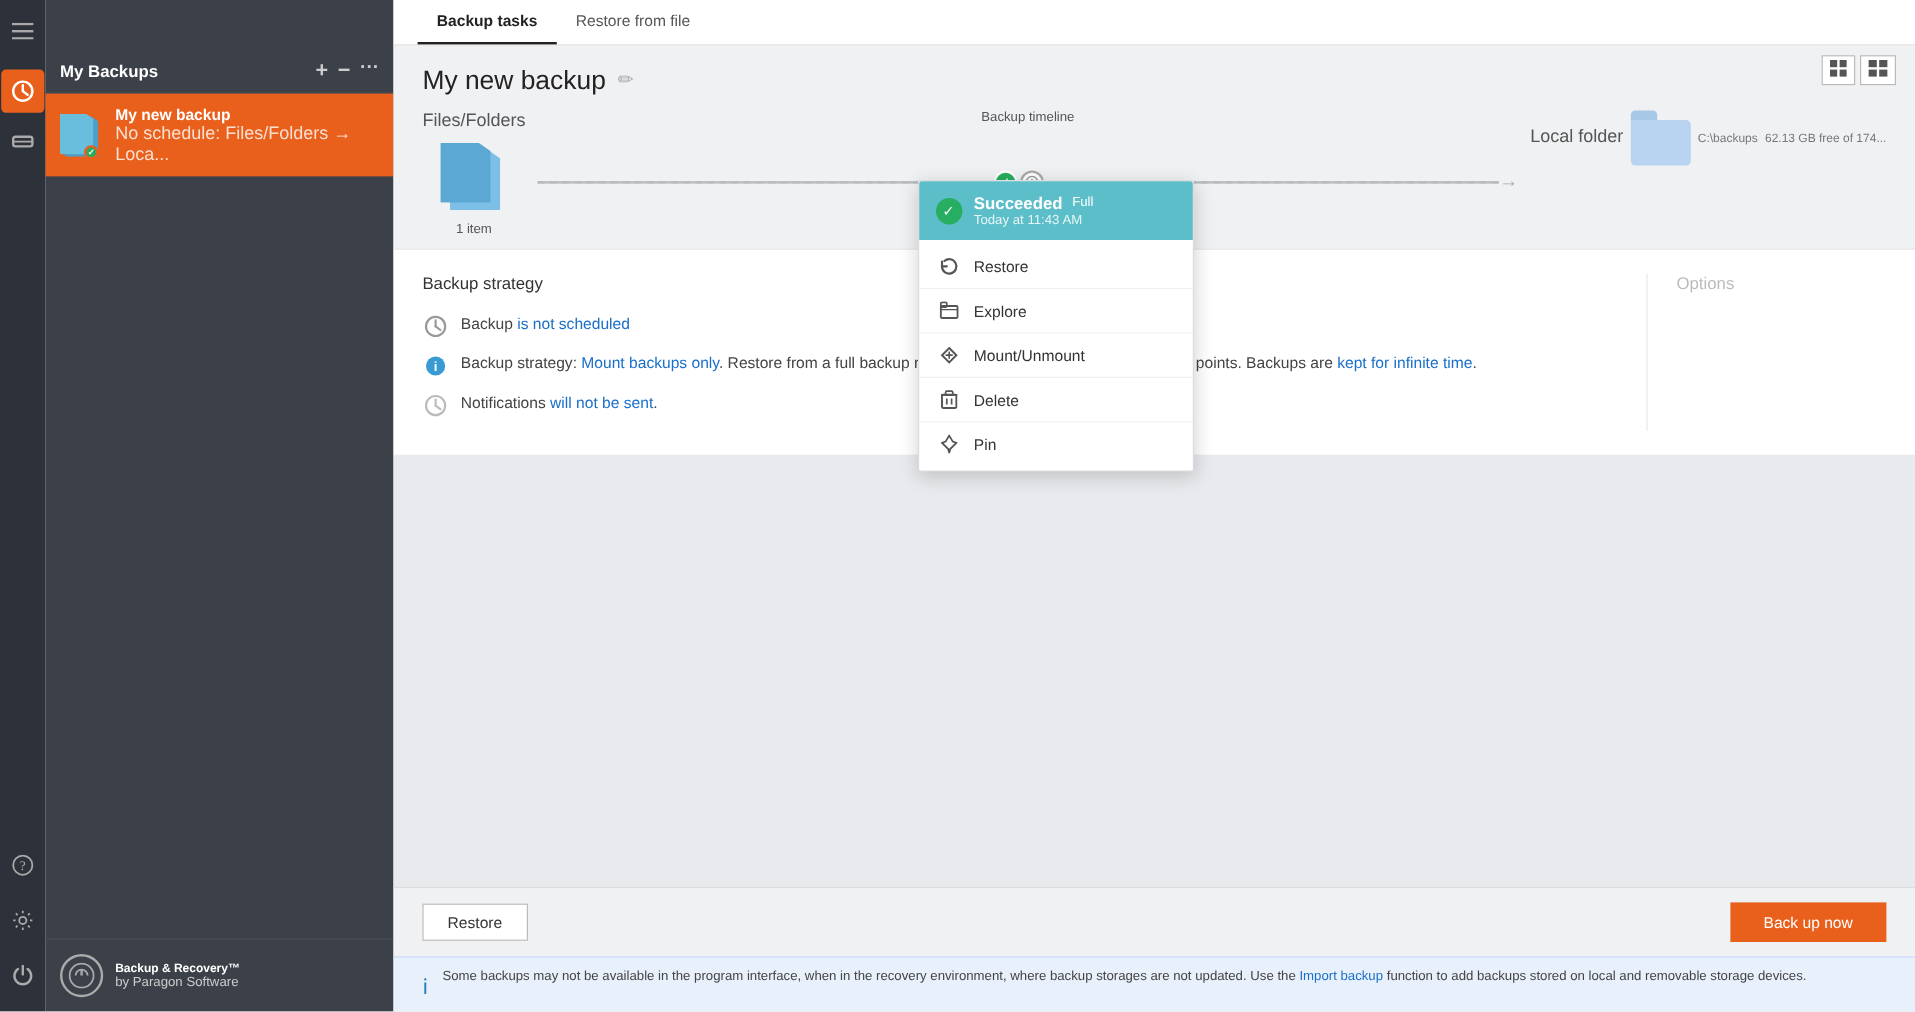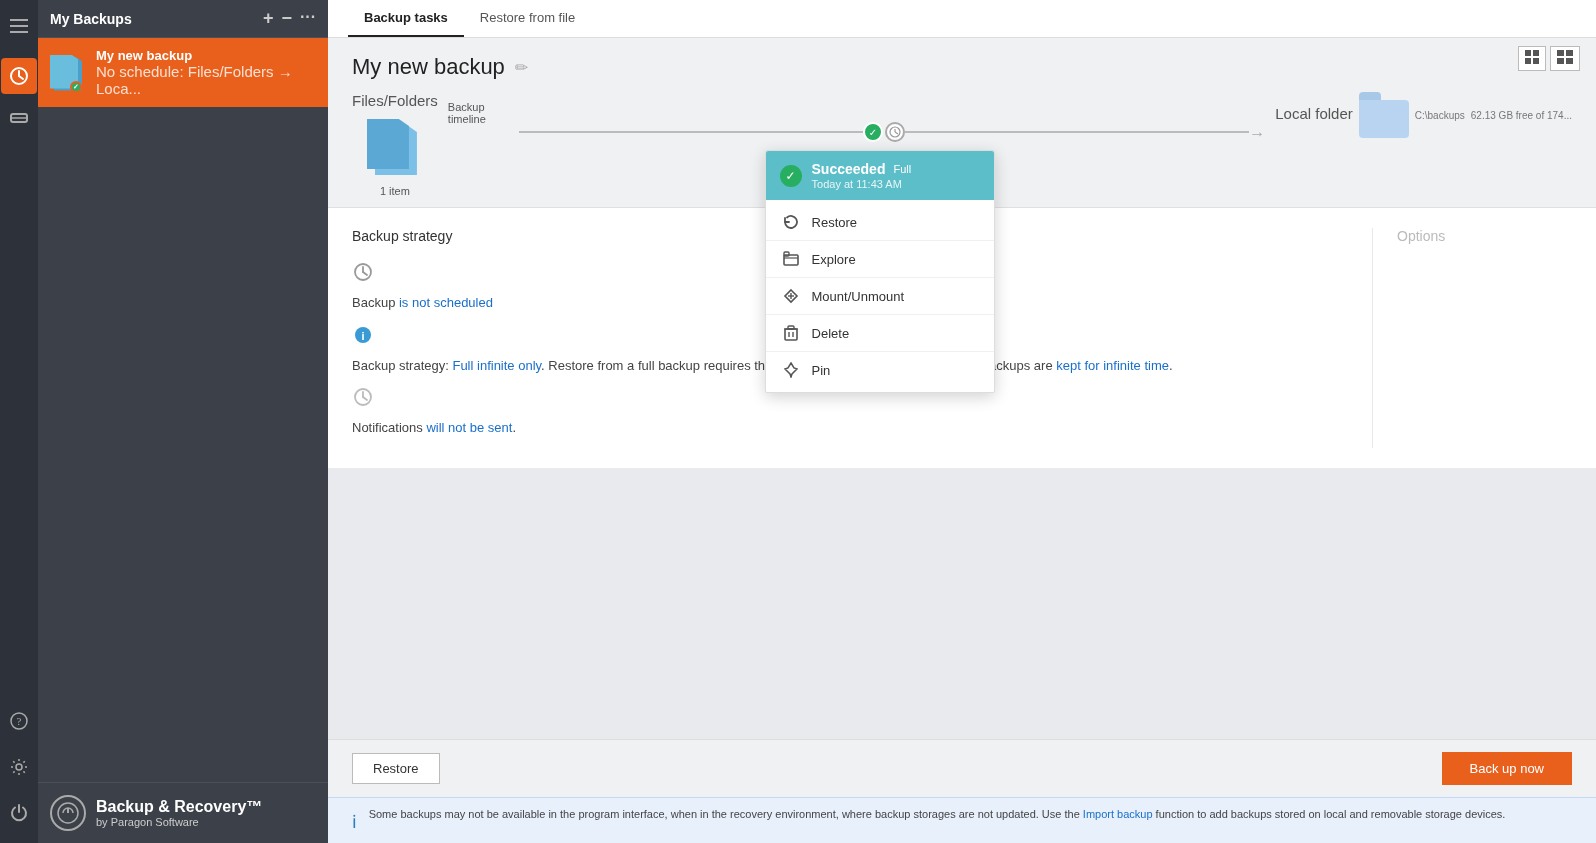--- a/index.html
+++ b/index.html
@@ -4,45 +4,45 @@
   <style>
     * { box-sizing: border-box; margin: 0; padding: 0; }
     body { font-family: 'Segoe UI', Arial, sans-serif; font-size: 13px; background: #e8eaed; display: flex; height: 843px; overflow: hidden; }
 
     
     .sidebar { width: 290px; background: #3c4049; display: flex; flex-direction: column; height: 100%; flex-shrink: 0; }
     .main-with-icon { display: flex; flex: 1; }
     .icon-strip { width: 38px; background: #2d3139; display: flex; flex-direction: column; align-items: center; padding-top: 8px; gap: 2px; height: 100%; }
     .icon-strip-item { width: 36px; height: 36px; display: flex; align-items: center; justify-content: center; color: #aaa; cursor: pointer; border-radius: 4px; position: relative; }
     .icon-strip-item.active { background: #e8601c; color: #fff; }
-    .sidebar-top { display: flex; align-items: center; padding: 8px 12px; color: #fff; font-size: 14px; font-weight: 600; gap: 8px; border-bottom: 1px solid #4a4f5a; }
+    .sidebar-top { display: flex; align-items: center; padding: 8px 12px; color: #fff; font-size: 14px; font-weight: 600; gap: 8px; border-bottom: 1px solid #4a4f5a; margin-top: 40px; }
     .sidebar-top-icons { display: flex; gap: 8px; margin-left: auto; color: #bbb; }
     .backup-item { display: flex; align-items: center; padding: 10px 12px; background: #e8601c; cursor: pointer; gap: 10px; }
     .backup-item-icon { width: 36px; height: 36px; position: relative; flex-shrink: 0; }
     .backup-info { flex: 1; }
     .backup-name { color: #fff; font-weight: 600; font-size: 13px; }
     .backup-desc { color: rgba(255,255,255,0.8); font-size: 15px; }
     .sidebar-bottom { margin-top: auto; padding: 12px; display: flex; align-items: center; gap: 10px; border-top: 1px solid #4a4f5a; }
     .brand-logo { width: 36px; height: 36px; border-radius: 50%; border: 2px solid #aaa; display: flex; align-items: center; justify-content: center; color: #aaa; font-size: 18px; }
     .brand-text { color: #ccc; font-size: 11px; }
-    .brand-text strong { color: #fff; font-size: 16px; display: block; }
+    .brand-text strong { color: #fff; font-size: 10px; display: block; }
 
     
     .main { flex: 1; display: flex; flex-direction: column; background: #f0f1f3; }
     .main-tabs { display: flex; align-items: center; background: #fff; border-bottom: 1px solid #ddd; padding: 0 20px; height: 38px; }
     .tab { padding: 10px 16px; font-size: 13px; cursor: pointer; color: #555; border-bottom: 2px solid transparent; }
     .tab.active { color: #222; font-weight: 600; border-bottom: 2px solid #222; }
     .page-header { display: flex; align-items: center; padding: 16px 24px 12px; gap: 10px; background: #f0f1f3; }
     .page-title { font-size: 22px; font-weight: 300; color: #222; }
     .edit-icon { color: #aaa; font-size: 16px; cursor: pointer; }
     .backup-area { display: flex; align-items: flex-start; padding: 0 24px 10px; gap: 0; position: relative; background: #f0f1f3; }
     .source-col { display: flex; flex-direction: column; align-items: center; gap: 6px; min-width: 80px; }
     .col-label { font-size: 15px; color: #555; font-weight: 500; margin-bottom: 4px; }
     .item-count { font-size: 11px; color: #555; }
-    .timeline-col { flex: 1; display: flex; flex-direction: row; align-items: center; padding: 0 10px; margin-top: 0; }
+    .timeline-col { flex: 1; display: flex; flex-direction: column; align-items: center; padding: 0 10px; margin-top: 0; }
     .timeline-label { font-size: 11px; color: #555; margin-bottom: 8px; align-self: center; }
     .timeline-track { width: 100%; display: flex; align-items: center; position: relative; height: 20px; margin-top: 30px; }
     .timeline-line { flex: 1; height: 1px; background: #bbb; border-top: 2px dashed #bbb; }
     .timeline-arrow { color: #aaa; font-size: 16px; }
     .timeline-dot { width: 20px; height: 20px; border-radius: 50%; background: #27ae60; border: 2px solid #fff; display: flex; align-items: center; justify-content: center; color: #fff; font-size: 10px; position: relative; cursor: pointer; flex-shrink: 0; }
     .timeline-dot-clock { width: 20px; height: 20px; border-radius: 50%; background: #fff; border: 2px solid #aaa; display: flex; align-items: center; justify-content: center; color: #888; font-size: 10px; flex-shrink: 0; }
     .dest-col { display: flex; flex-direction: row; align-items: center; gap: 6px; min-width: 100px; }
     .dest-path { font-size: 10px; color: #777; text-align: center; }
 
     
@@ -54,21 +54,21 @@
     .popup-time { color: rgba(255,255,255,0.85); font-size: 11px; margin-top: 1px; }
     .popup-menu { padding: 4px 0; }
     .popup-menu-item { display: flex; align-items: center; gap: 12px; padding: 9px 16px; cursor: pointer; color: #333; font-size: 13px; border-bottom: 1px solid #f0f0f0; }
     .popup-menu-item:last-child { border-bottom: none; }
     .popup-menu-icon { width: 18px; height: 18px; display: flex; align-items: center; justify-content: center; color: #555; font-size: 14px; flex-shrink: 0; }
 
     
     .strategy-section { background: #fff; border-top: 1px solid #e0e0e0; padding: 20px 24px; display: flex; gap: 0; }
     .strategy-main { flex: 1; }
     .strategy-title { font-size: 14px; font-weight: 500; color: #333; margin-bottom: 16px; }
-    .strategy-item { display: flex; align-items: flex-start; gap: 10px; margin-bottom: 10px; color: #444; font-size: 13px; line-height: 1.5; flex-direction: column; }
+    .strategy-item { display: flex; align-items: flex-start; gap: 10px; margin-bottom: 10px; color: #444; font-size: 13px; line-height: 1.5; }
     .strategy-icon { width: 22px; height: 22px; flex-shrink: 0; display: flex; align-items: center; justify-content: center; margin-top: 1px; }
     a.link { color: #1a6fca; text-decoration: none; }
     .options-col { min-width: 200px; border-left: 1px solid #e8e8e8; padding-left: 24px; display: flex; align-items: flex-start; }
     .options-label { font-size: 14px; color: #bbb; }
 
     
     .main-footer { background: #f0f1f3; border-top: 1px solid #ddd; padding: 12px 24px; display: flex; align-items: center; justify-content: space-between; }
     .restore-btn { background: #fff; border: 1px solid #bbb; padding: 7px 20px; font-size: 13px; cursor: pointer; color: #333; }
     .backup-now-btn { background: #e8601c; border: none; color: #fff; padding: 9px 28px; font-size: 13px; cursor: pointer; font-weight: 500; }
     .info-bar { background: #e8f0fc; border-top: 1px solid #c5d8f8; padding: 10px 24px; display: flex; align-items: flex-start; gap: 12px; font-size: 11px; color: #444; }
@@ -319,21 +319,21 @@
           <span>Backup <a class="link" href="#">is not scheduled</a></span>
         </div>
 
         <div class="strategy-item">
           <div class="strategy-icon">
             <svg width="20" height="20" viewBox="0 0 20 20">
                 <circle cx="10" cy="10" r="8" fill="#3a9bd4" stroke="none"></circle>
                 <text x="10" y="14.5" text-anchor="middle" fill="#fff" font-size="11" font-family="sans-serif" font-weight="bold">i</text>
               </svg>
           </div>
-          <span>Backup strategy: <a class="link" href="#">Full infinite only</a>. Restore from a full backup requires the minimum number of restore points. Backups are <a class="link" href="#">kept for infinite time</a>.</span>
+          <span>Backup strategy: <a class="link" href="#">Mount backups only</a>. Restore from a full backup requires the minimum number of restore points. Backups are <a class="link" href="#">kept for infinite time</a>.</span>
         </div>
 
         <div class="strategy-item">
           <div class="strategy-icon">
             <svg width="20" height="20" viewBox="0 0 20 20">
                 <circle cx="10" cy="10" r="8" fill="none" stroke="#bbb" stroke-width="1.8"></circle>
                 <line x1="10" y1="5" x2="10" y2="10" stroke="#bbb" stroke-width="1.8" stroke-linecap="round"></line>
                 <line x1="10" y1="10" x2="14" y2="13" stroke="#bbb" stroke-width="1.8" stroke-linecap="round"></line>
               </svg>
           </div>

